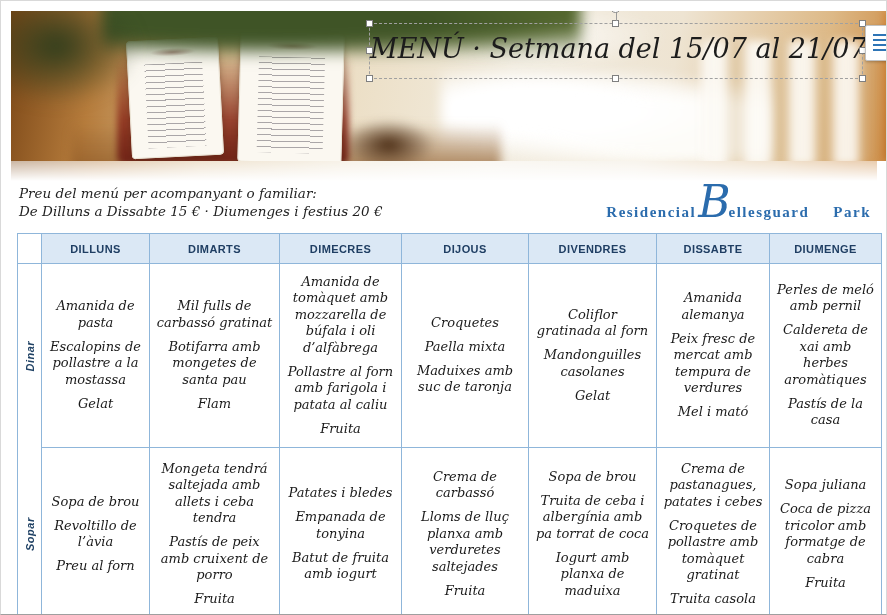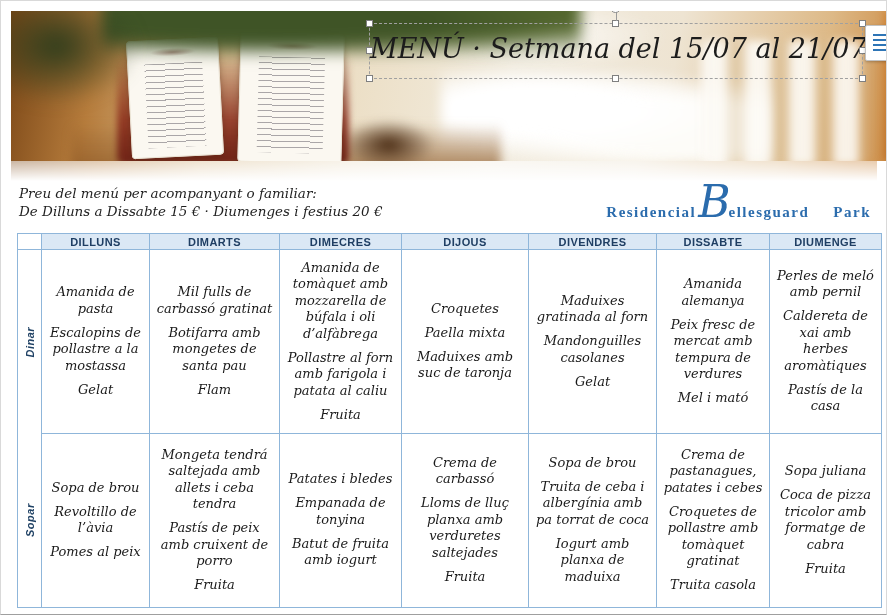--- a/index.html
+++ b/index.html
@@ -75,21 +75,21 @@
         font-family:"Liberation Serif",serif;font-weight:700;}
   .lg-word{font-size:15px;letter-spacing:1.5px;}
   .lg-initial{font:italic 400 44px/30px "DejaVu Serif",serif;margin:0 -2px 0 2px;}
   .lg-park{margin-left:24px;}
 
   
   table.menu{position:absolute;left:16px;top:232px;border-collapse:collapse;table-layout:fixed;
              width:864px;}
   table.menu th,table.menu td{border:1px solid #8fb6da;box-sizing:border-box;}
   th.day{background:#dbe8f5;color:#1f3e63;font:700 11px "Liberation Sans",sans-serif;
-         letter-spacing:.4px;height:16px;border-color:#5b9bd5;border-bottom:2px solid #4a88c0;}
+         letter-spacing:.4px;height:30px;border-color:#5b9bd5;border-bottom:2px solid #4a88c0;}
   th.corner{background:#fff;border-color:#5b9bd5;border-bottom:2px solid #4a88c0;}
   th.rowlab{background:#fff;color:#1f4164;font:italic 700 11px "Liberation Sans",sans-serif;
             writing-mode:vertical-rl;transform:rotate(180deg);letter-spacing:.5px;}
   td.cell{text-align:center;vertical-align:middle;padding:2px 3px;
           font:italic 13px/16.5px "DejaVu Serif",serif;color:#1a1a1a;}
   td.cell p.dish{margin:7.5px 3px;}
   tr.r-dinar{height:168px;} tr.r-sopar{height:174px;}
   .sq{text-decoration-style:wavy;text-decoration-color:#e03c31;
       text-decoration-thickness:1px;text-underline-offset:2px;text-decoration-skip-ink:none;}
 </style>
@@ -190,41 +190,41 @@
             <p class="dish">Amanida de tomàquet amb mozzarella de búfala i oli d’alfàbrega</p>
             <p class="dish">Pollastre al forn amb farigola i patata al caliu</p>
             <p class="dish">Fruita</p>
           </td>
           <td class="cell">
             <p class="dish">Croquetes</p>
             <p class="dish">Paella mixta</p>
             <p class="dish">Maduixes amb suc de taronja</p>
           </td>
           <td class="cell">
-            <p class="dish">Maduixes gratinada al forn</p>
+            <p class="dish">Coliflor gratinada al forn</p>
             <p class="dish">Mandonguilles casolanes</p>
             <p class="dish">Gelat</p>
           </td>
           <td class="cell">
             <p class="dish">Amanida alemanya</p>
             <p class="dish">Peix fresc de mercat amb tempura de verdures</p>
             <p class="dish">Mel i mató</p>
           </td>
           <td class="cell">
             <p class="dish">Perles de meló amb pernil</p>
             <p class="dish">Caldereta de xai amb herbes aromàtiques</p>
             <p class="dish">Pastís de la casa</p>
           </td>
         </tr>
         <tr class="r-sopar">
           <th class="rowlab">Sopar</th>
           <td class="cell">
             <p class="dish">Sopa de brou</p>
             <p class="dish">Revoltillo de l’àvia</p>
-            <p class="dish">Pomes al peix</p>
+            <p class="dish">Preu al forn</p>
           </td>
           <td class="cell">
             <p class="dish">Mongeta tendrá saltejada amb allets i ceba tendra</p>
             <p class="dish">Pastís de peix amb cruixent de porro</p>
             <p class="dish">Fruita</p>
           </td>
           <td class="cell">
             <p class="dish">Patates i bledes</p>
             <p class="dish">Empanada de tonyina</p>
             <p class="dish">Batut de fruita amb iogurt</p>

